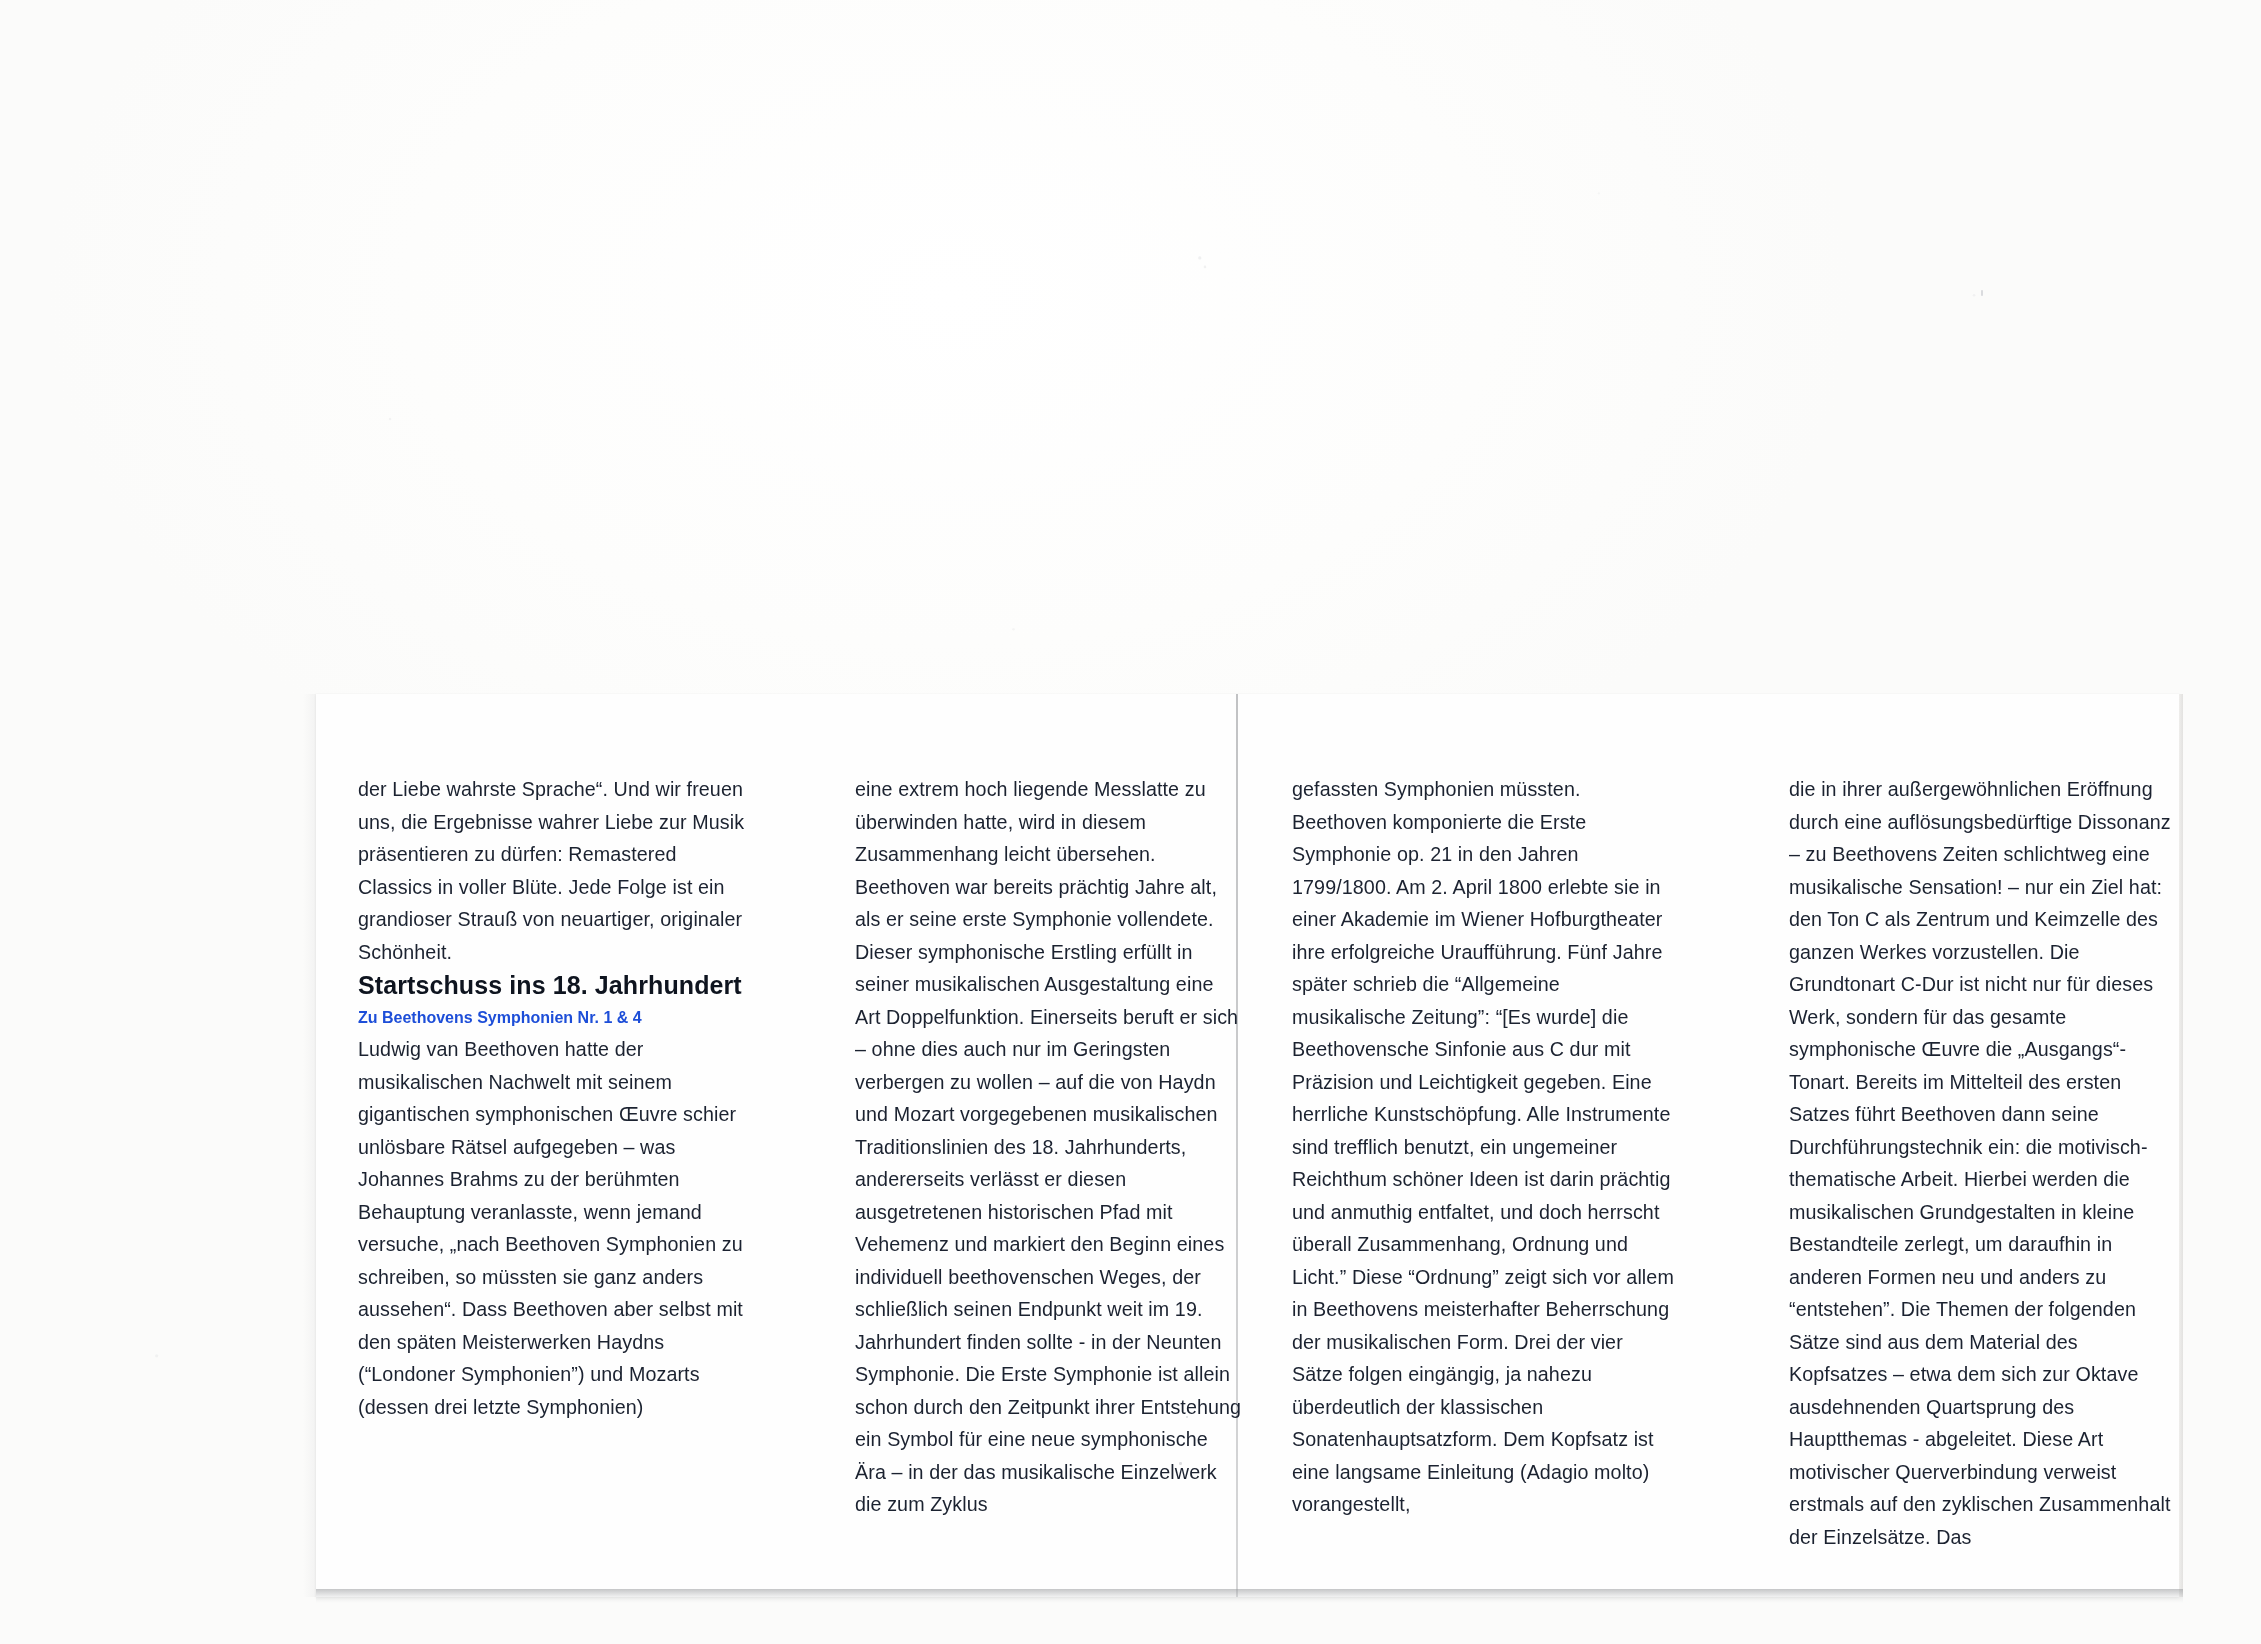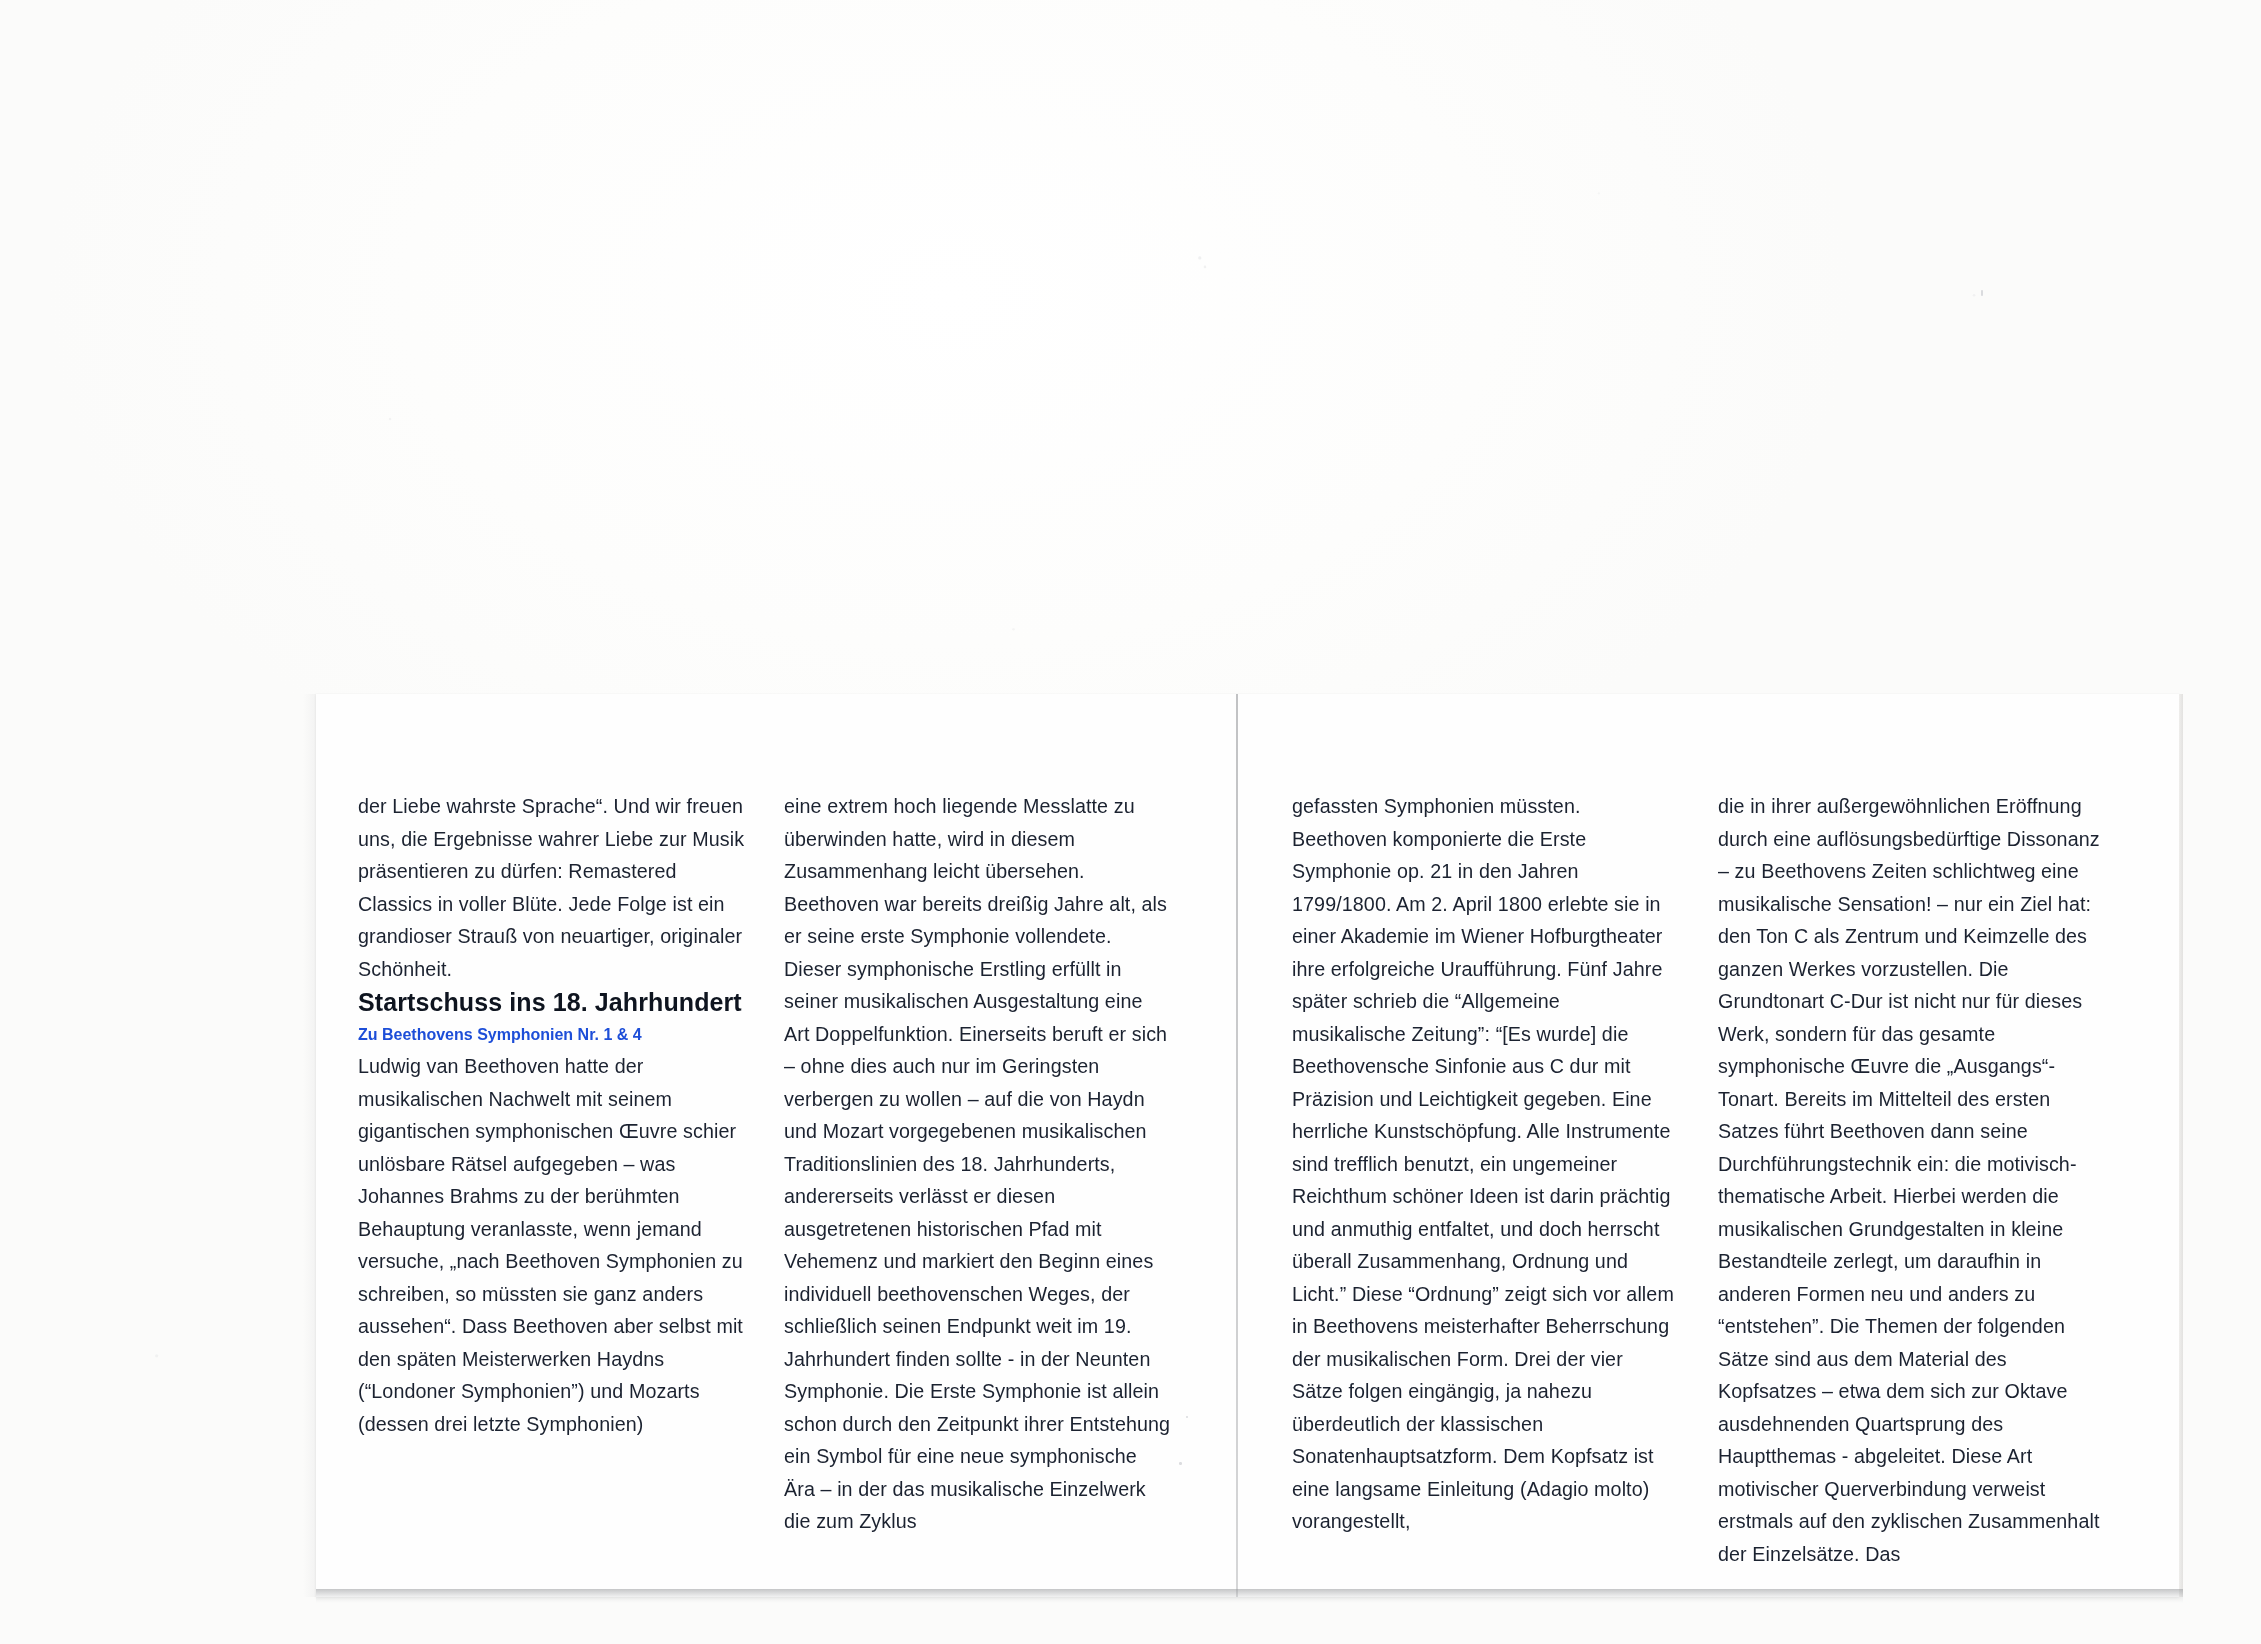--- a/index.html
+++ b/index.html
@@ -77,23 +77,23 @@
     left: 1236px;
     top: 694px;
     width: 1.9px;
     height: 903px;
     background: linear-gradient(180deg, rgba(120,122,126,.45), rgba(120,122,126,.30));
   }
 
   
   .page {
     position: absolute;
-    top: 790px;
+    top: 773px;
     display: flex;
-    gap: 39px;
+    gap: 110px;
   }
   #page-left  { left: 358px; }
   #page-right { left: 1292px; }
 
   .column {
     width: 387px;
   }
 
   .col-body p,
   .col-body h2,
@@ -166,21 +166,21 @@
     <p class="para">der Liebe wahrste Sprache“. Und wir freuen uns, die Ergebnisse wahrer Liebe zur Musik präsentieren zu dürfen: Remastered Classics in voller Blüte. Jede Folge ist ein grandioser Strauß von neuartiger, originaler Schönheit.</p>
 
     <h2 class="heading">Startschuss ins 18. Jahrhundert</h2>
 
     <h3 class="subheading">Zu Beethovens Symphonien Nr. 1 &amp; 4</h3>
 
     <p class="para"><span>Ludwig van Beethoven hatte der musikalischen Nachwelt mit seinem gigantischen symphonischen Œuvre schier unlösbare Rätsel aufgegeben – was Johannes Brahms zu der berühmten Behauptung veranlasste, wenn jemand versuche, </span><span class="it">„nach Beethoven Symphonien zu schreiben, so müssten sie ganz anders aussehen“.</span><span> Dass Beethoven aber selbst mit den späten Meisterwerken Haydns (“Londoner Symphonien”) und Mozarts (dessen drei letzte Symphonien)</span></p>
   </div>
 
   <div class="column col-body">
-    <p class="para">eine extrem hoch liegende Messlatte zu überwinden hatte, wird in diesem Zusammenhang leicht übersehen. Beethoven war bereits dreißig Jahre alt, als er seine erste Symphonie vollendete.</p>
+    <p class="para">eine extrem hoch liegende Messlatte zu überwinden hatte, wird in diesem Zusammenhang leicht übersehen. Beethoven war bereits prächtig Jahre alt, als er seine erste Symphonie vollendete.</p>
     <p class="para it">Dieser symphonische Erstling erfüllt in seiner musikalischen Ausgestaltung eine Art Doppelfunktion. Einerseits beruft er sich – ohne dies auch nur im Geringsten verbergen zu wollen – auf die von Haydn und Mozart vorgegebenen musikalischen Traditionslinien des 18. Jahrhunderts, andererseits verlässt er diesen ausgetretenen historischen Pfad mit Vehemenz und markiert den Beginn eines individuell beethovenschen Weges, der schließlich seinen Endpunkt weit im 19. Jahrhundert finden sollte - in der Neunten Symphonie. Die Erste Symphonie ist allein schon durch den Zeitpunkt ihrer Entstehung ein Symbol für eine neue symphonische Ära – in der das musikalische Einzelwerk die zum Zyklus</p>
   </div>
 
 </div>
 
 <div class="page" id="page-right">
 
   <div class="column col-body">
     <p class="para">gefassten Symphonien müssten.</p>
 

